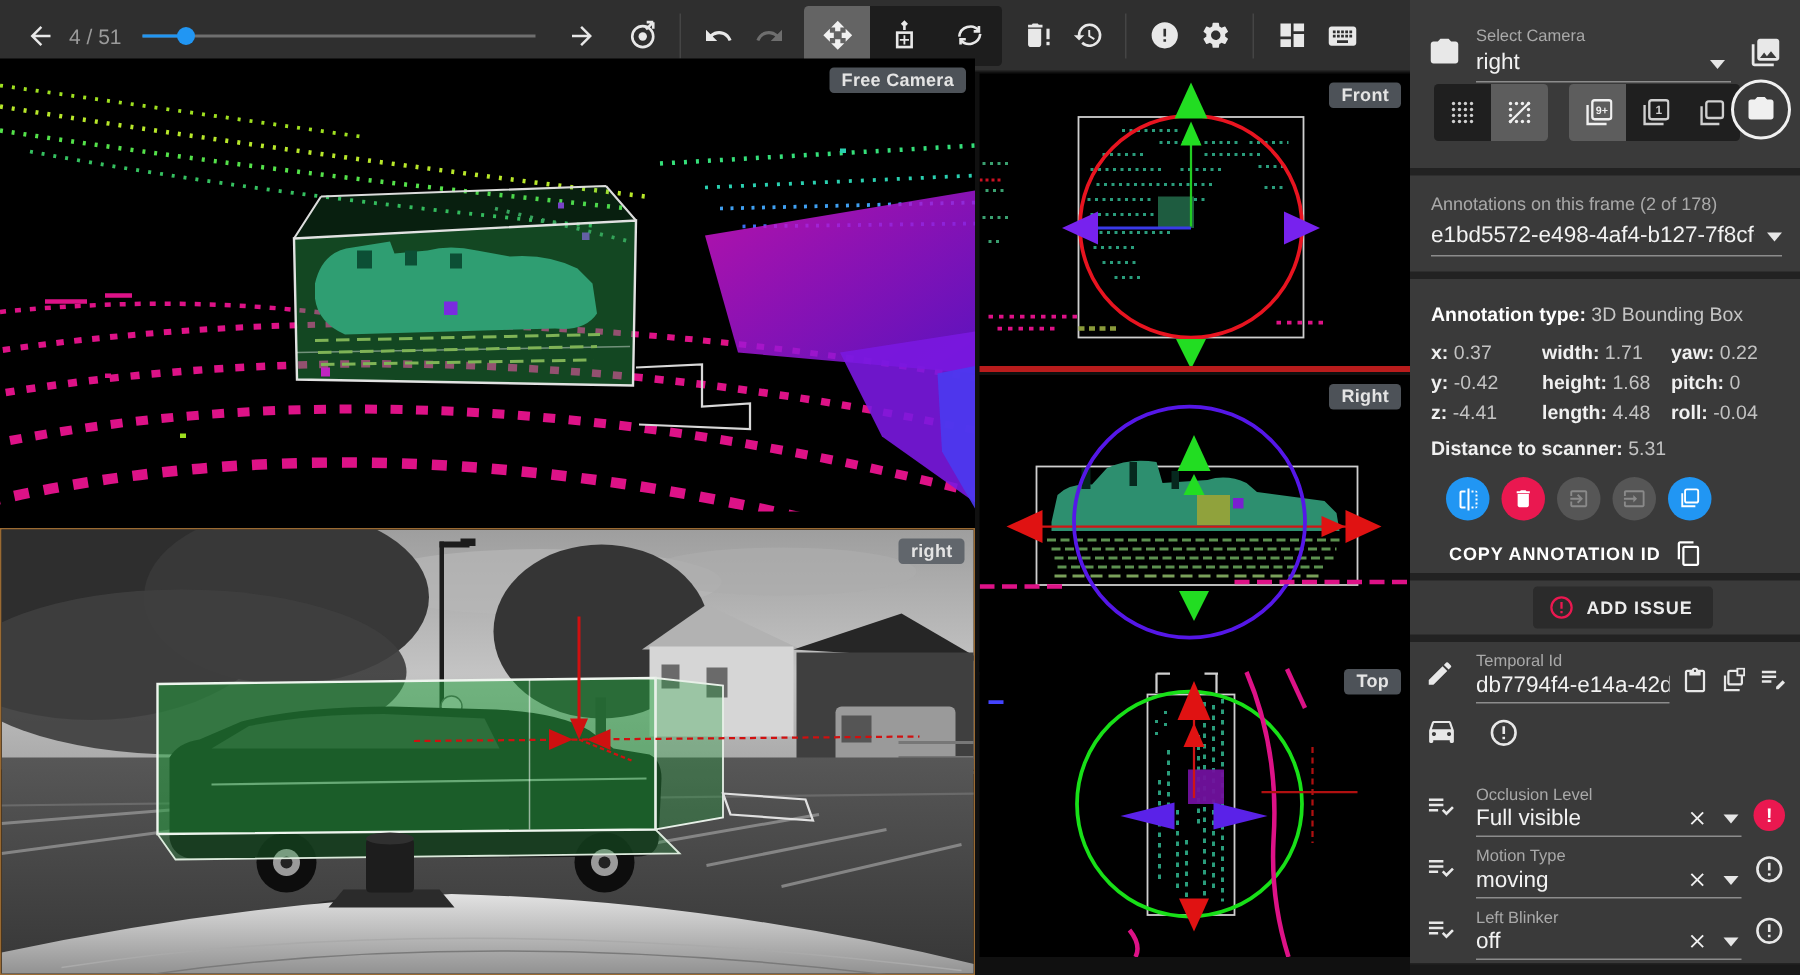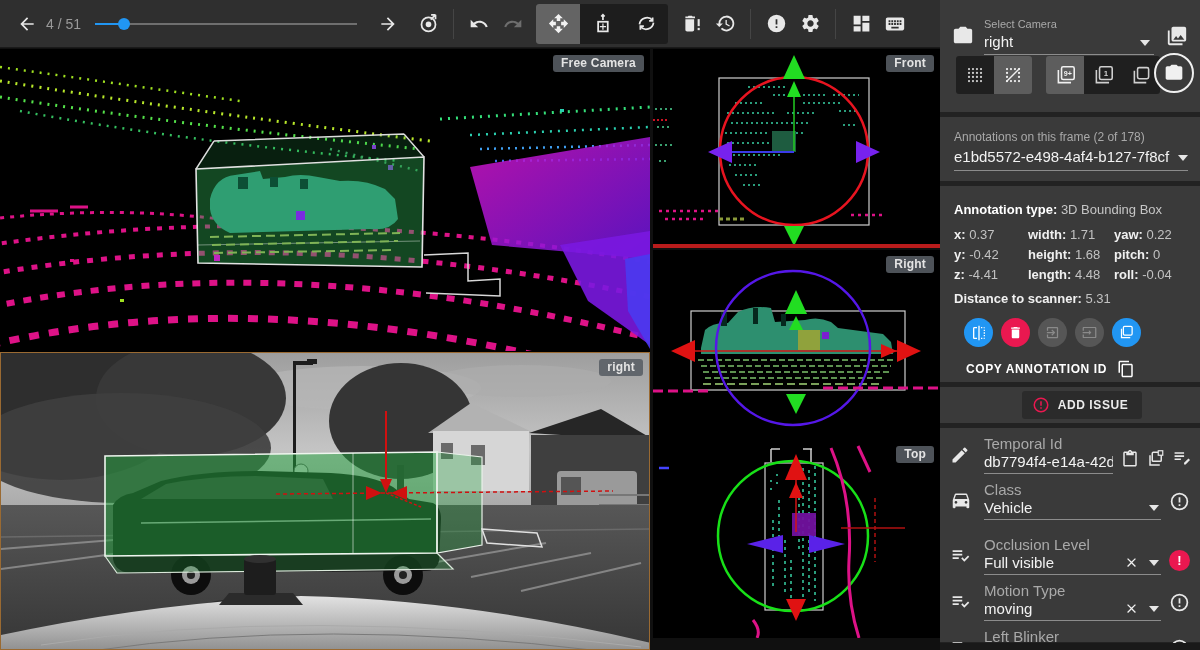--- a/index.html
+++ b/index.html
@@ -26,21 +26,21 @@
                 margin:0 6px; flex:0 0 auto; }
   .tool-group .tb-btn { width:44px; height:40px; border-radius:0; }
   .tool-group .tb-btn.sel { background:#646464; }
 
   
   .vp { position:absolute; background:#000; overflow:hidden; }
   .vp svg { position:absolute; left:0; top:0; }
   .vp-label { position:absolute; top:6px; right:6px; z-index:5; background:rgba(88,93,100,.88);
               color:#e4e4e4; font-size:12px; font-weight:bold; padding:1px 8px 2px;
               border-radius:3px; letter-spacing:.2px; }
-  #vp-main   { left:0;   top:49px;  width:650px; height:350px; }
+  #vp-main   { left:0;   top:39px;  width:650px; height:350px; }
   #vp-camera { left:0;   top:352px; width:650px; height:298px; border:1px solid #9a6a32; }
   #vp-front  { left:653px; top:49px;  width:287px; height:199px; border-bottom:4px solid #b91c1c;}
   #vp-right  { left:653px; top:250px; width:287px; height:200px; border-bottom:2px solid #242424;}
   #vp-top    { left:653px; top:440px; width:287px; height:198px; }
 
   
   .rpanel { position:absolute; left:940px; top:0; width:260px; height:650px; background:#222; }
   .card { position:absolute; left:0; width:260px; background:#3a3a3a; }
   .small-label { color:#a9a9a9; font-size:11px; }
   .value-text  { color:#f2f2f2; font-size:15px; }
@@ -95,21 +95,21 @@
   #card-issue { top:387px; height:36px; display:flex; align-items:center; justify-content:center;padding-left:24px; }
   .issue-btn { display:flex; align-items:center; gap:8px; background:#2b2b2b; border-radius:3px;
                padding:5px 14px 5px 10px; cursor:pointer; }
   .issue-btn .txt { color:#ececec; font-size:12px; font-weight:bold; letter-spacing:.6px; }
 
   #card-form { top:428px; height:214px; }
   .field { display:flex; align-items:flex-end; padding:0 8px 0 10px; margin-top:7px; }
   .field.gap { margin-top:16px; }
   .f-icon { width:26px; margin:0 8px 5px 0; flex:0 0 auto; }
   .f-body { flex:1; min-width:0; }
-  .f-label { color:#a9a9a9; font-size:15px; margin-bottom:1px; }
+  .f-label { color:#a9a9a9; font-size:11px; margin-bottom:1px; }
   .f-row { display:flex; align-items:center; border-bottom:1px solid #8c8c8c;
            padding-bottom:3px; position:relative; }
   .f-value { flex:1; color:#f2f2f2; font-size:15px; white-space:nowrap; overflow:hidden; }
   .f-trail { display:flex; align-items:center; gap:8px; margin:0 0 6px 8px; flex:0 0 auto; }
   .x-btn { cursor:pointer; display:flex; }
   .f-row .chev { margin:0 2px 0 10px; cursor:pointer; }
   .status { margin:0 2px 4px 8px; flex:0 0 auto; cursor:pointer; }
   .badge { width:21px; height:21px; border-radius:50%; background:#ea1850; color:#fff;
            font-weight:bold; font-size:13px; display:flex; align-items:center;
            justify-content:center; }
@@ -669,27 +669,20 @@
           </span>
         </div>
       </div>
 
       <div class="field">
         <span class="f-icon">
           <svg width="22" height="22" viewBox="0 0 24 24">
               <path d="M18.92 6.01C18.72 5.42 18.16 5 17.5 5h-11c-.66 0-1.21.42-1.42 1.01L3 12v8c0 .55.45 1 1 1h1c.55 0 1-.45 1-1v-1h12v1c0 .55.45 1 1 1h1c.55 0 1-.45 1-1v-8l-2.08-5.99zM6.5 16c-.83 0-1.5-.67-1.5-1.5S5.67 13 6.5 13s1.5.67 1.5 1.5S7.33 16 6.5 16zm11 0c-.83 0-1.5-.67-1.5-1.5s.67-1.5 1.5-1.5 1.5.67 1.5 1.5-.67 1.5-1.5 1.5zM5 11l1.5-4.5h11L19 11H5z" fill="#e8e8e8"></path>
             </svg>
         </span>
-        <div class="f-body">
-          <div class="f-label">Class</div>
-          <div class="f-row">
-            <span class="f-value">Vehicle</span>
-            <span class="chev"></span>
-          </div>
-        </div>
         <span class="status">
           <svg width="21" height="21" viewBox="0 0 24 24">
               <path d="M11 15h2v2h-2v-2zm0-8h2v6h-2V7zm1-5A10 10 0 1 0 22 12 10 10 0 0 0 12 2zm0 18a8 8 0 1 1 8-8 8 8 0 0 1-8 8z" fill="#e8e8e8"></path>
             </svg>
         </span>
       </div>
 
       <div class="field gap">
         <span class="f-icon">
           <svg width="21" height="21" viewBox="0 0 24 24">

